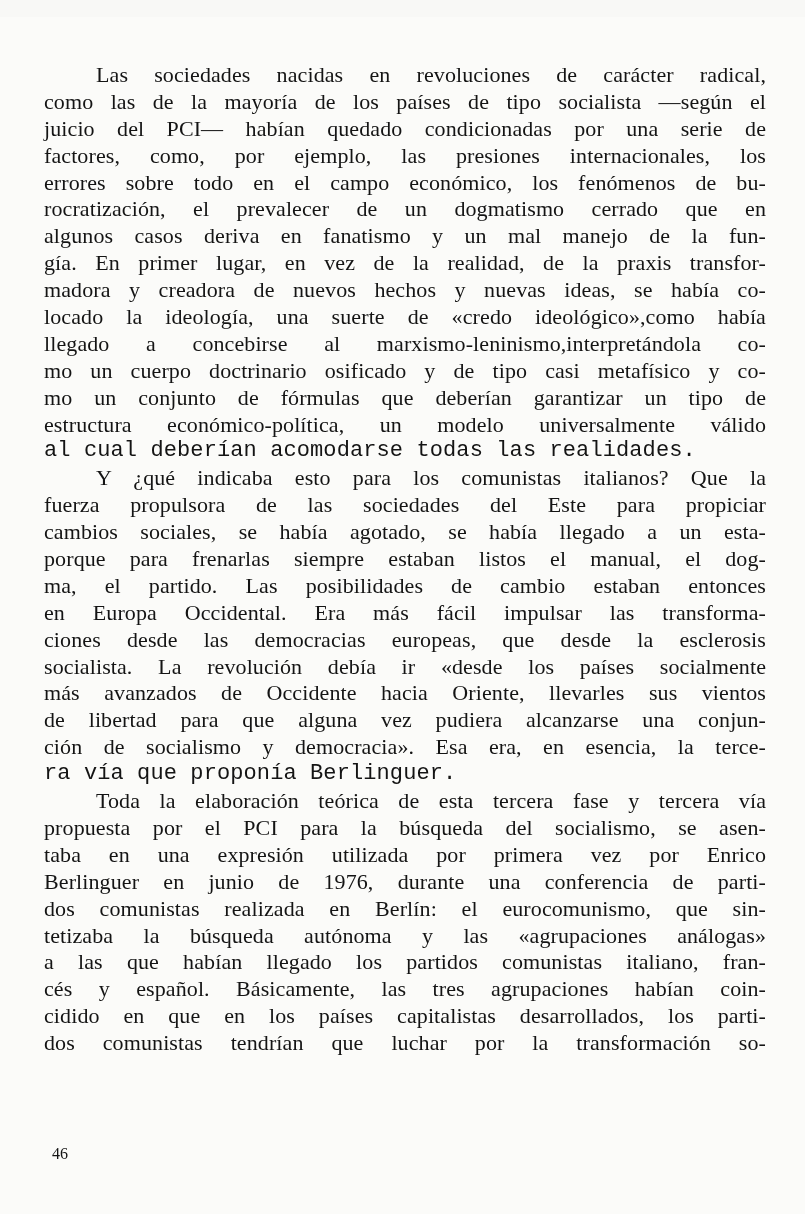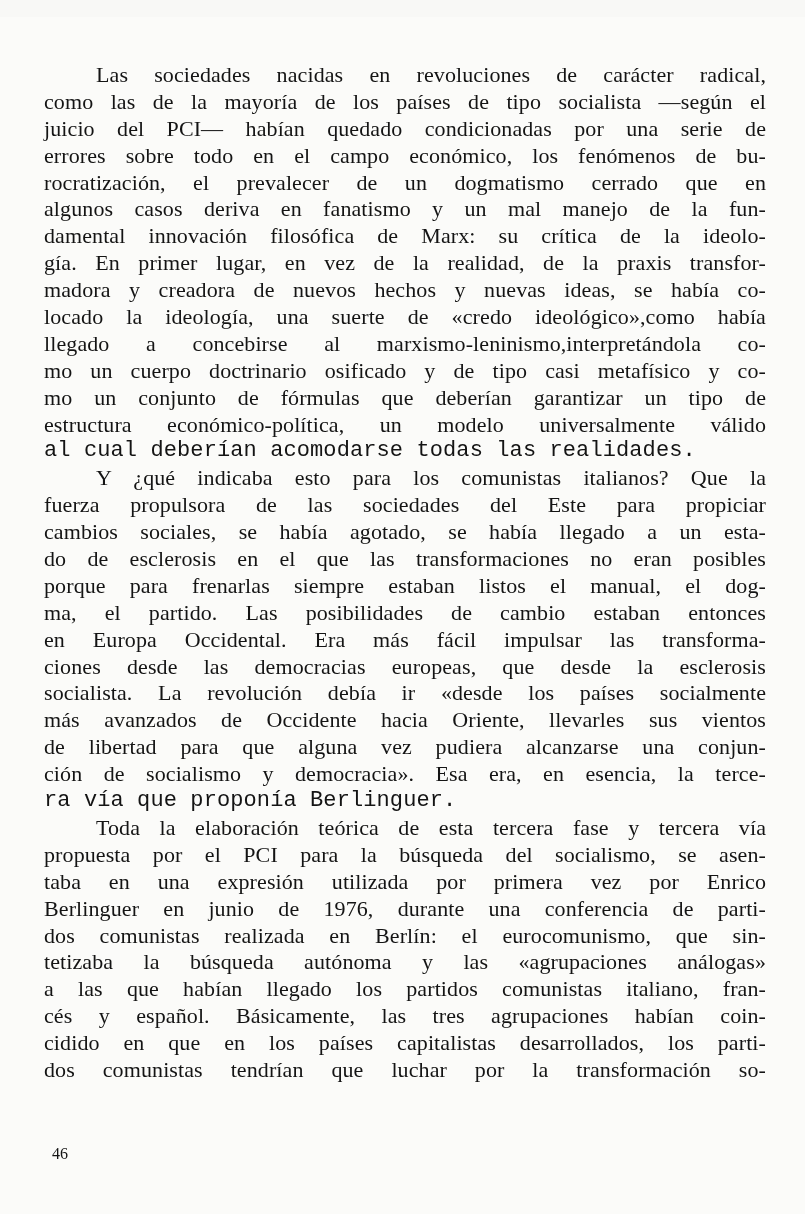--- a/index.html
+++ b/index.html
@@ -53,38 +53,37 @@
 </style>
 </head>
 <body>
 
 <div class="page" style="background: rgb(251, 251, 249); color: rgb(20, 20, 20); margin-top: 17px;">
   <div class="text-block" id="text-block">
       <div class="paragraph">
         <div class="line indent">Las sociedades nacidas en revoluciones de carácter radical,</div>
         <div class="line">como las de la mayoría de los países de tipo socialista —según el</div>
         <div class="line">juicio del PCI— habían quedado condicionadas por una serie de</div>
+        <div class="line">factores, como, por ejemplo, las presiones internacionales, los</div>
         <div class="line">errores sobre todo en el campo económico, los fenómenos de bu-</div>
         <div class="line">rocratización, el prevalecer de un dogmatismo cerrado que en</div>
         <div class="line">algunos casos deriva en fanatismo y un mal manejo de la fun-</div>
-        <div class="line">damental innovación filosófica de Marx: su crítica de la ideolo-</div>
         <div class="line">gía. En primer lugar, en vez de la realidad, de la praxis transfor-</div>
         <div class="line">madora y creadora de nuevos hechos y nuevas ideas, se había co-</div>
         <div class="line">locado la ideología, una suerte de «credo ideológico»,como había</div>
         <div class="line">llegado a concebirse al marxismo-leninismo,interpretándola co-</div>
         <div class="line">mo un cuerpo doctrinario osificado y de tipo casi metafísico y co-</div>
         <div class="line">mo un conjunto de fórmulas que deberían garantizar un tipo de</div>
         <div class="line">estructura económico-política, un modelo universalmente válido</div>
         <div class="line lastline">al cual deberían acomodarse todas las realidades.</div>
       </div>
       <div class="paragraph">
         <div class="line indent">Y ¿qué indicaba esto para los comunistas italianos?  Que la</div>
         <div class="line">fuerza propulsora de las sociedades del Este para propiciar</div>
         <div class="line">cambios sociales, se había agotado, se había llegado a un esta-</div>
-        <div class="line">do de esclerosis en el que las transformaciones no eran posibles</div>
         <div class="line">porque para frenarlas siempre estaban listos el manual, el dog-</div>
         <div class="line">ma, el partido. Las posibilidades de cambio estaban entonces</div>
         <div class="line">en Europa Occidental. Era más fácil impulsar las transforma-</div>
         <div class="line">ciones desde las democracias europeas, que desde la esclerosis</div>
         <div class="line">socialista. La revolución debía ir «desde los países socialmente</div>
         <div class="line">más avanzados de Occidente hacia Oriente, llevarles sus vientos</div>
         <div class="line">de libertad para que alguna vez pudiera alcanzarse una conjun-</div>
         <div class="line">ción de socialismo y democracia». Esa era, en esencia, la terce-</div>
         <div class="line lastline">ra vía que proponía Berlinguer.</div>
       </div>

